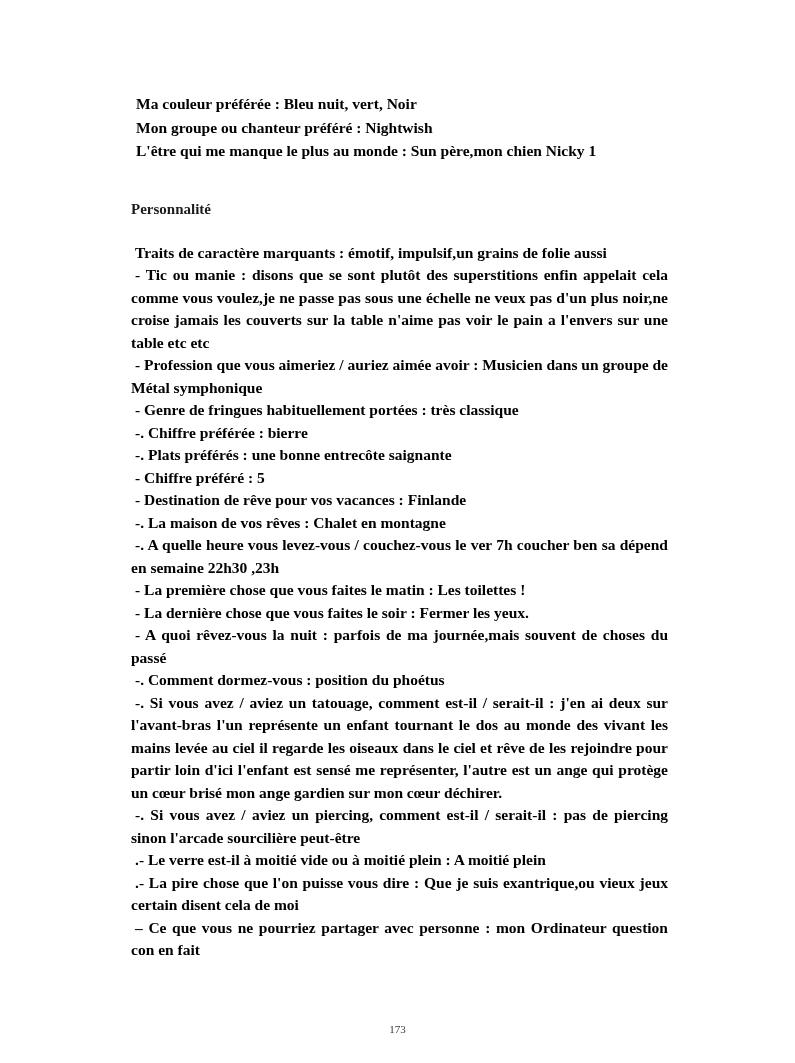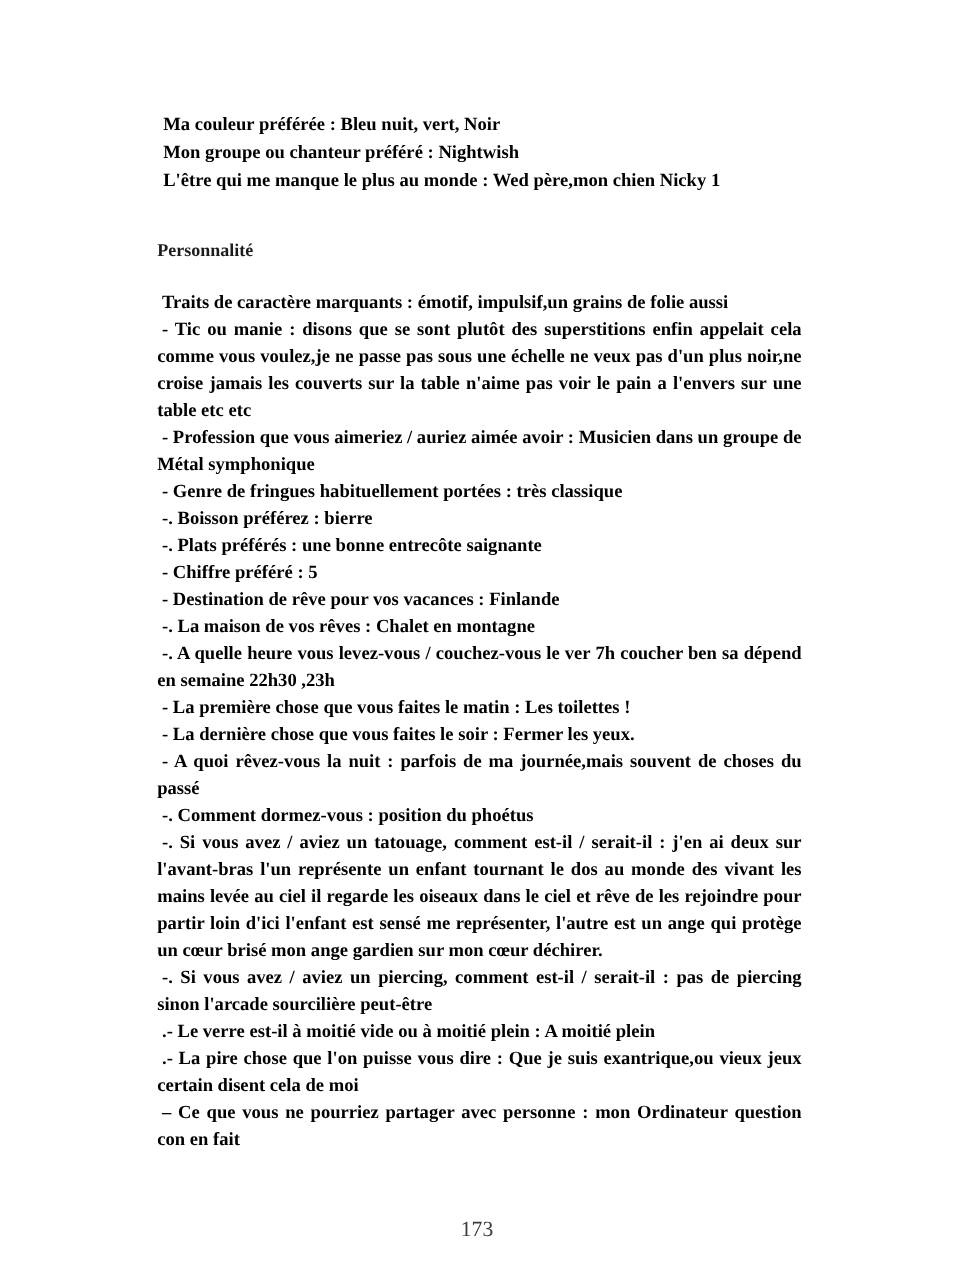--- a/index.html
+++ b/index.html
@@ -46,45 +46,45 @@
     text-indent: 4px;
     color: #000000;
     font-family: Liberation Serif, serif;
   }
   .page-footer {
     position: absolute;
     left: 0;
     bottom: 28px;
     width: 100%;
     text-align: center;
-    font-size: 18px;
+    font-size: 11px;
     font-weight: 400;
     color: #3d3d3d;
   }
 </style>
 </head>
 <body>
 
 <div class="page">
   <div class="content">
 
     <div class="intro-block">
       <p>Ma couleur préférée : Bleu nuit, vert, Noir</p>
       <p>Mon groupe ou chanteur préféré : Nightwish</p>
-      <p>L'être qui me manque le plus au monde : Wed père,mon chien Nicky 1</p>
+      <p>L'être qui me manque le plus au monde : Sun père,mon chien Nicky 1</p>
     </div>
 
     <div class="section-heading">Personnalité</div>
 
     <div class="body-block">
       <p>Traits de caractère marquants : émotif, impulsif,un grains de folie aussi</p>
       <p>- Tic ou manie : disons que se sont plutôt des superstitions enfin appelait cela comme vous voulez,je ne passe pas sous une échelle  ne veux pas d'un plus noir,ne croise jamais les couverts sur la table n'aime pas voir le pain a l'envers sur une table etc etc</p>
       <p>- Profession que vous aimeriez / auriez aimée avoir : Musicien dans un groupe de Métal symphonique</p>
       <p>- Genre de fringues habituellement portées : très classique</p>
-      <p>-. Boisson préférez : bierre</p>
+      <p>-. Chiffre préférée : bierre</p>
       <p>-. Plats préférés : une bonne entrecôte saignante</p>
       <p>- Chiffre préféré : 5</p>
       <p>- Destination de rêve pour vos vacances : Finlande</p>
       <p>-. La maison de vos rêves : Chalet en montagne</p>
       <p>-. A quelle heure vous levez-vous / couchez-vous   le ver 7h  coucher ben sa dépend en semaine 22h30 ,23h</p>
       <p>- La première chose que vous faites le matin : Les toilettes !</p>
       <p>- La dernière chose que vous faites le soir : Fermer les yeux.</p>
       <p>- A quoi rêvez-vous la nuit : parfois de ma journée,mais souvent de choses du passé</p>
       <p>-. Comment dormez-vous : position du phoétus</p>
       <p>-. Si vous avez / aviez un tatouage, comment est-il / serait-il : j'en ai deux sur l'avant-bras l'un représente un enfant tournant le dos au monde des vivant les mains levée au ciel il regarde les oiseaux dans le ciel et rêve de les rejoindre pour partir loin d'ici  l'enfant est sensé me représenter, l'autre est un ange qui protège un cœur brisé mon ange gardien sur mon cœur déchirer.</p>

